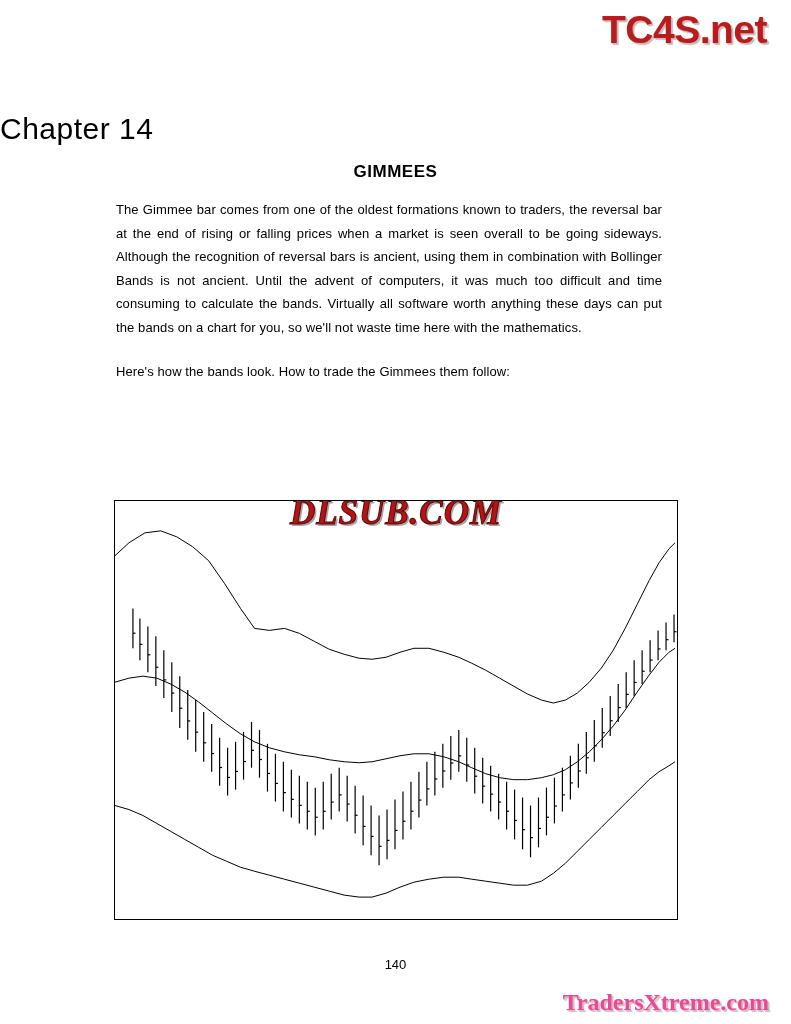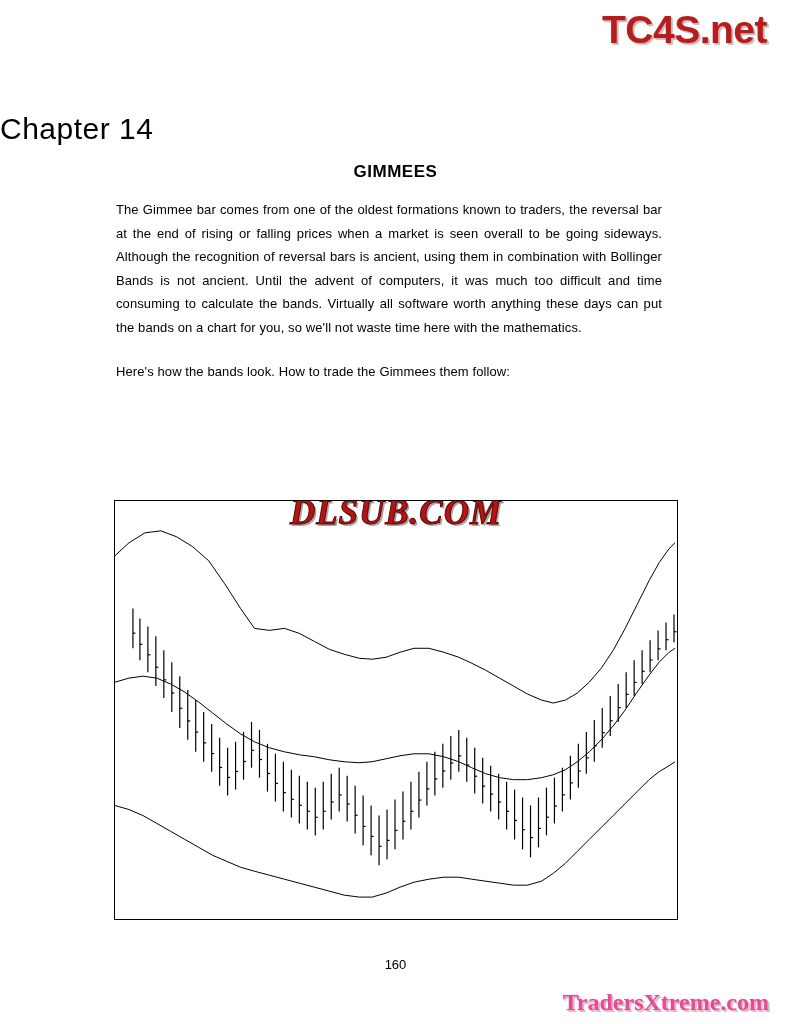--- a/index.html
+++ b/index.html
@@ -276,15 +276,15 @@
       <line x1="545" x2="545" y1="130" y2="160" stroke="#000000" stroke-width="1.2"></line>
       <line x1="545" x2="547.5" y1="148.6" y2="148.6" stroke="#000000" stroke-width="1.2"></line>
       <line x1="553" x2="553" y1="122" y2="150" stroke="#000000" stroke-width="1.2"></line>
       <line x1="553" x2="555.5" y1="139.36" y2="139.36" stroke="#000000" stroke-width="1.2"></line>
       <line x1="561" x2="561" y1="114" y2="142" stroke="#000000" stroke-width="1.2"></line>
       <line x1="561" x2="563.5" y1="131.36" y2="131.36" stroke="#000000" stroke-width="1.2"></line>
     </svg>
   <div class="wm-chart">DLSUB.COM</div>
 </div>
 
-<div class="page-number">160</div>
+<div class="page-number">140</div>
 
 <div class="wm-bottom">TradersXtreme.com</div>
 
 </body></html>

